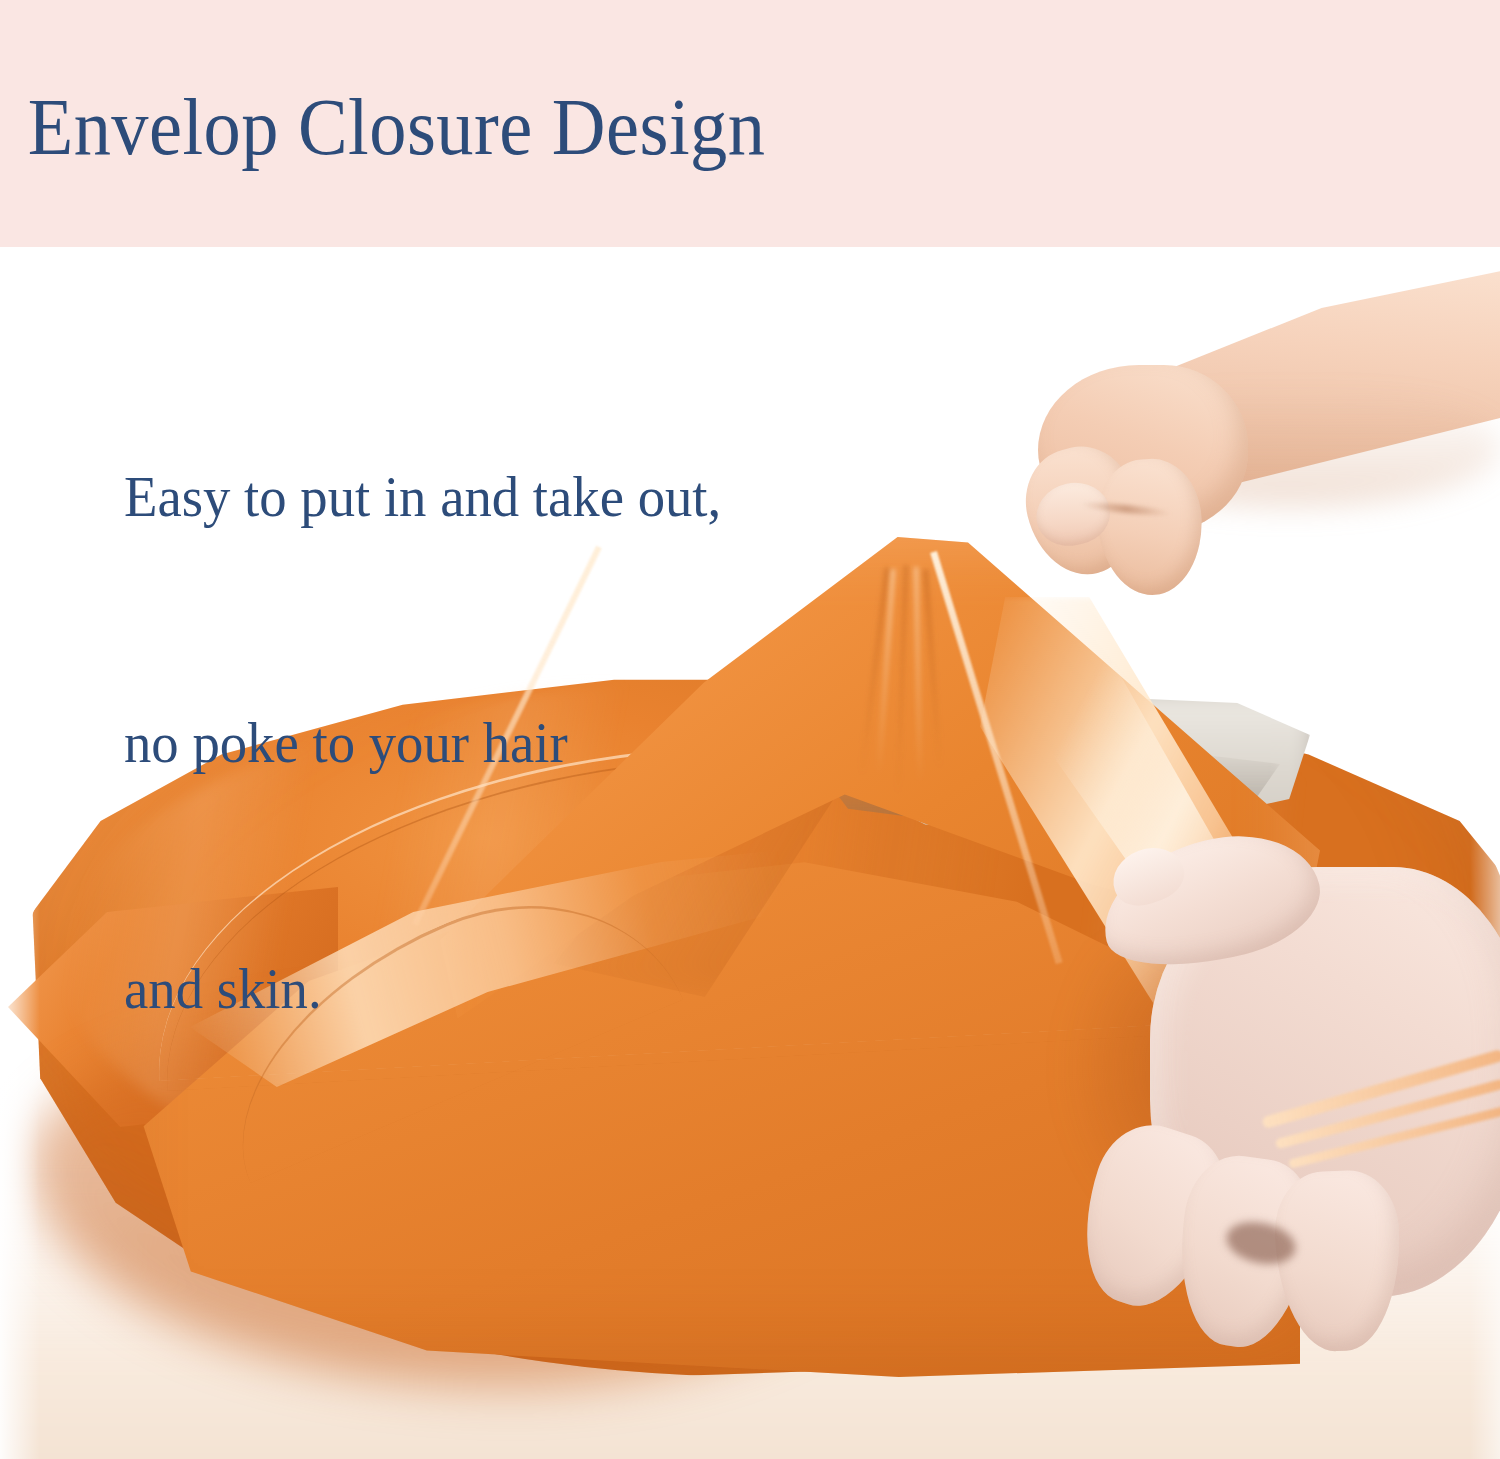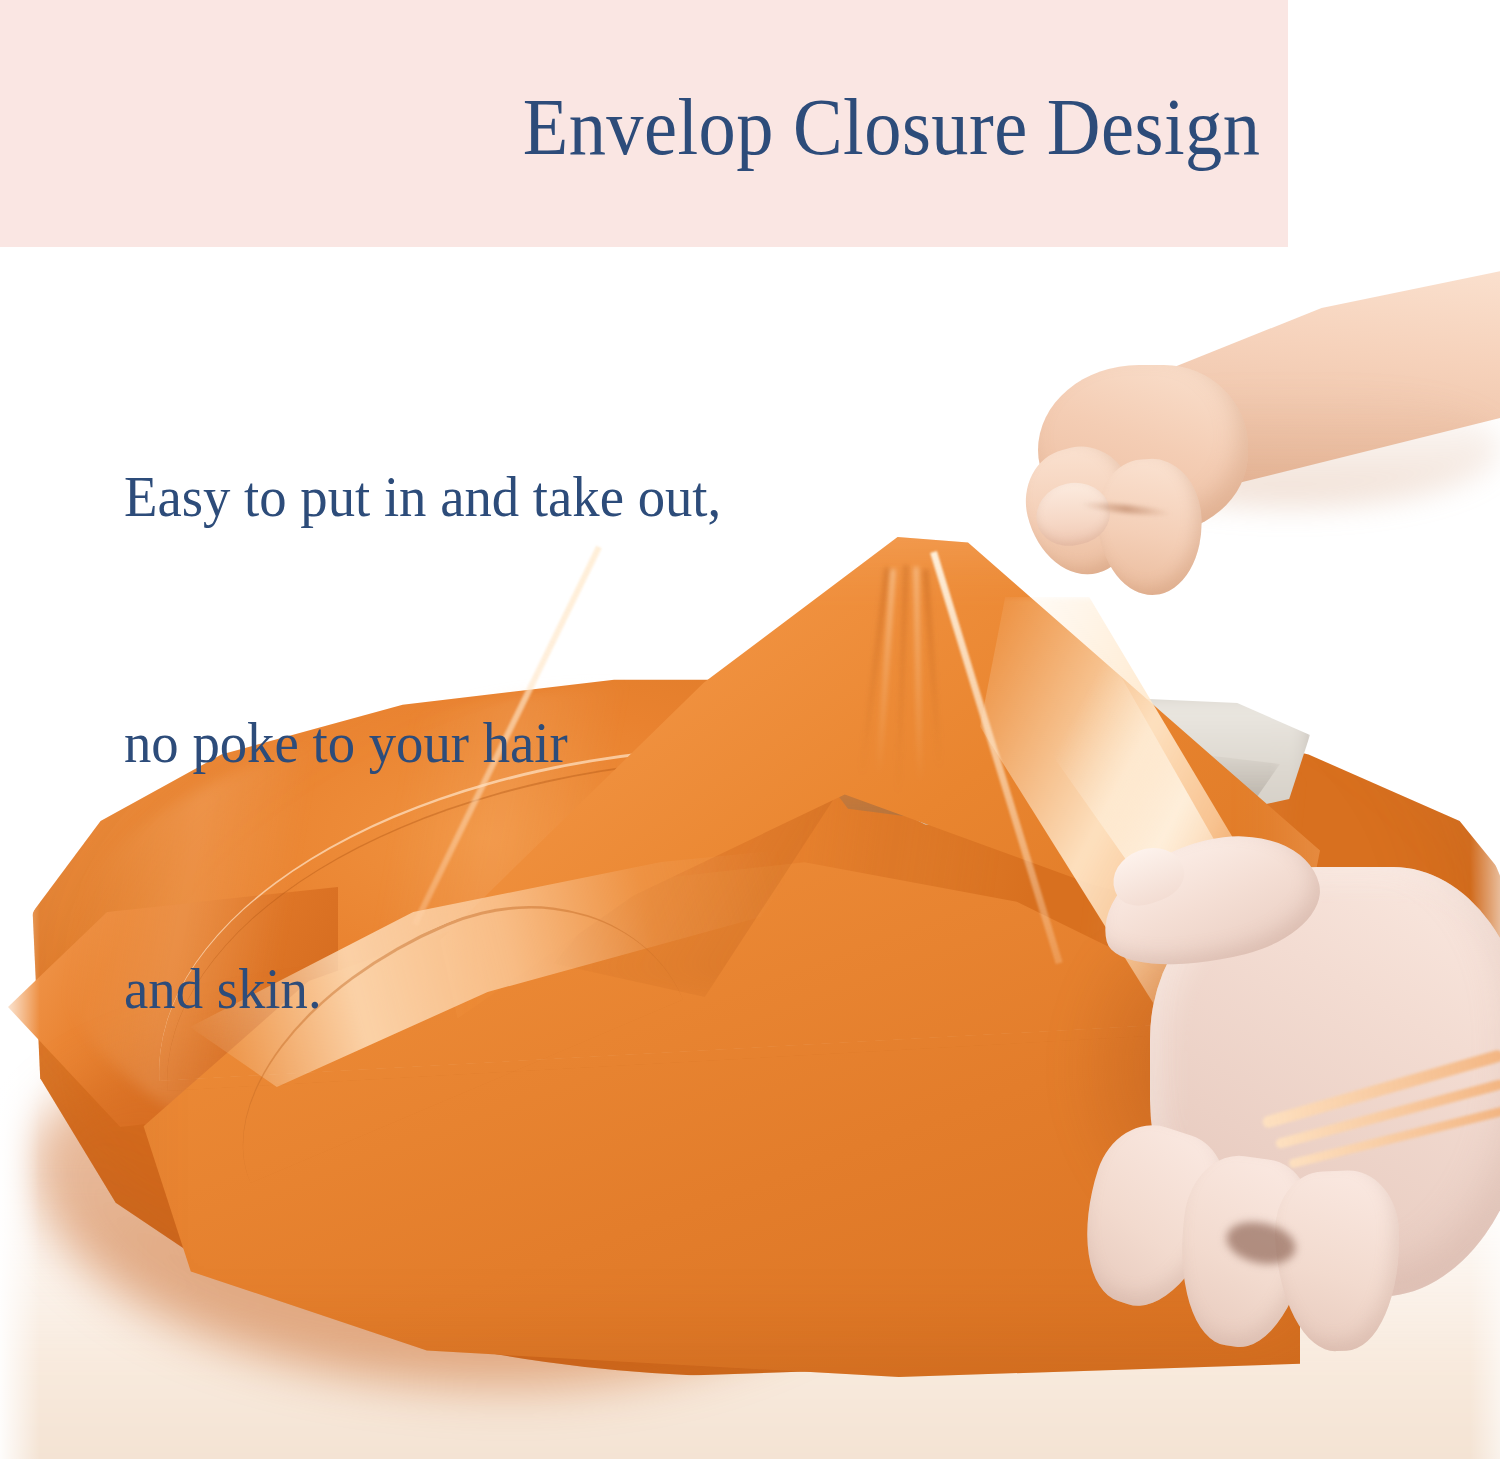--- a/index.html
+++ b/index.html
@@ -8,23 +8,23 @@
     width:1500px;height:1459px;
     background:#ffffff;
     font-family:"Liberation Serif", serif;
     overflow:hidden;
     position:relative;
   }
   .stage{position:relative;width:1500px;height:1459px;overflow:hidden;background:#fff;}
 
   
   .header-band{
-    position:absolute;left:0;top:0;width:1288px;height:247px;
+    position:absolute;left:0;top:0;width:1500px;height:247px;
     background:#fae6e3;
-    display:flex;align-items:center;justify-content:flex-end;
+    display:flex;align-items:center;justify-content:flex-start;
   }
   .header-title{
     font-family:"Liberation Serif", serif;
     font-size:80px;
     line-height:1;
     color:#2d4c7a;
     letter-spacing:.5px;
     transform:scaleX(.93);
     transform-origin:center;
     white-space:nowrap;

